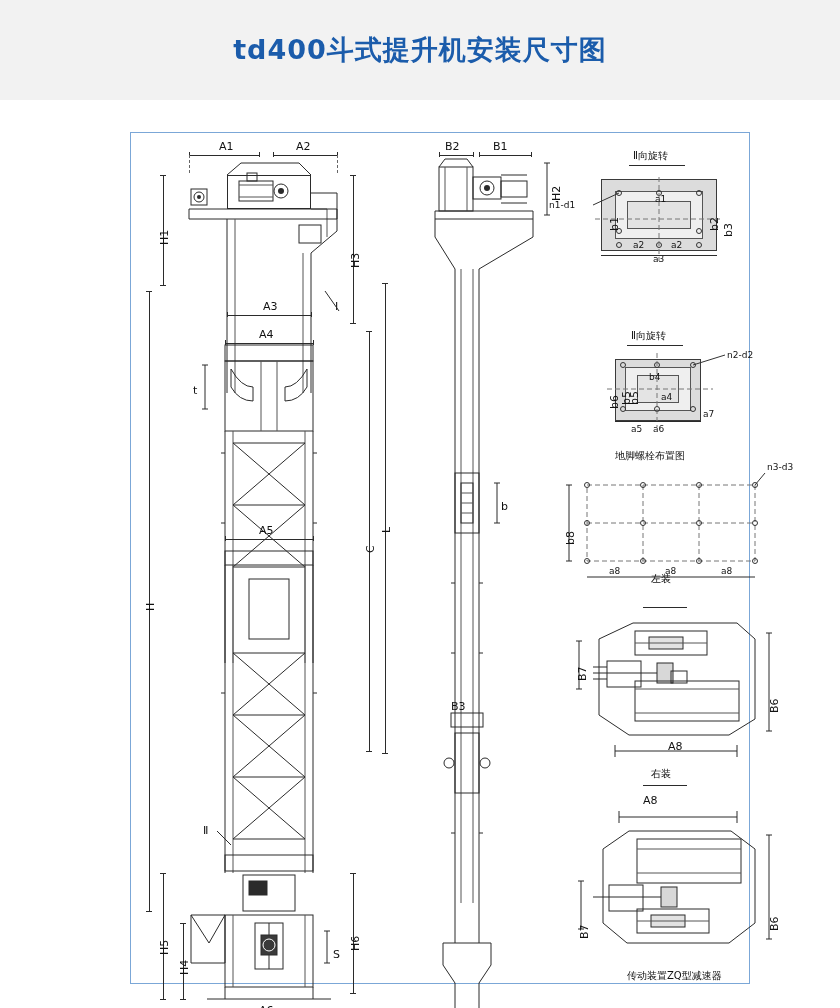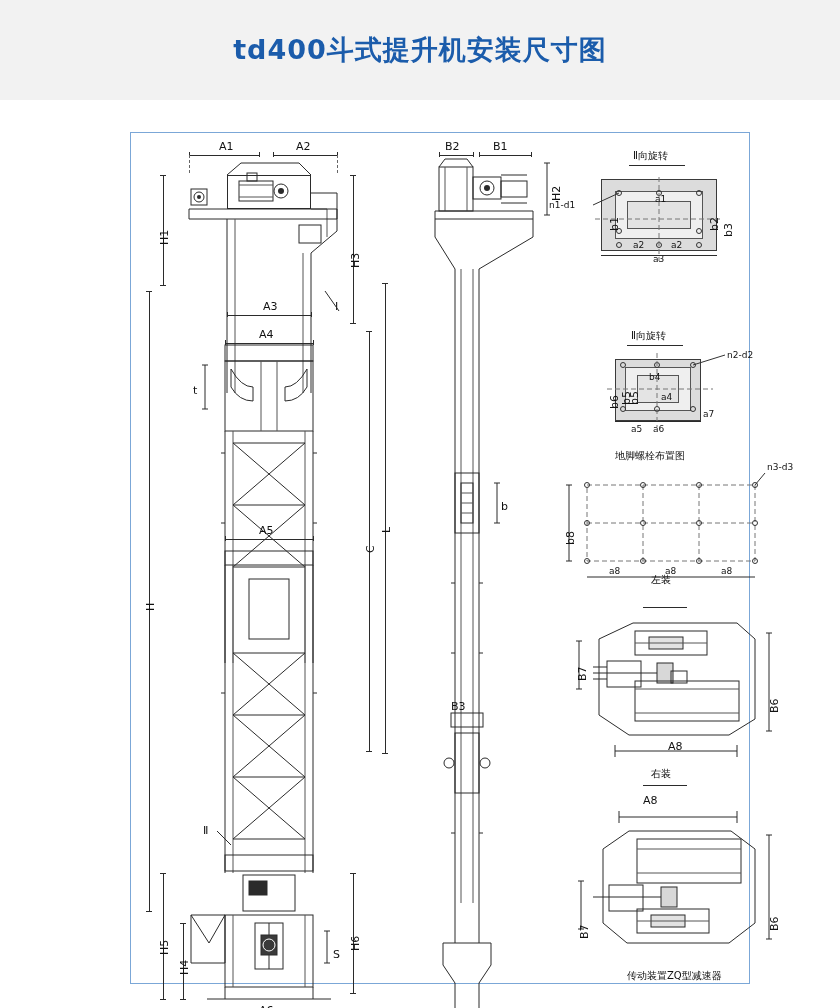--- a/index.html
+++ b/index.html
@@ -459,21 +459,21 @@
       <line x1="148" y1="108" x2="204" y2="108" stroke="#2b2b2b"></line>
     </svg>
     <div class="lbl sm" style="left:636px;top:330px;">n3-d3</div>
     <div class="vlbl sm" style="left:434px;top:412px;">b8</div>
     <div class="lbl sm" style="left:478px;top:434px;">a8</div>
     <div class="lbl sm" style="left:534px;top:434px;">a8</div>
     <div class="lbl sm" style="left:590px;top:434px;">a8</div>
   </div>
 
   <div>
-    <div class="lbl cn" style="left:520px;top:442px;">左装</div>
+    <div class="lbl cn" style="left:520px;top:442px;font-family:Liberation Mono, monospace;">左装</div>
     <div class="ln h" style="left:512px;top:474px;width:44px;"></div>
 
     <svg width="240" height="140" style="left:410px;top:486px;">
 
       <polyline points="58,20 92,4 196,4 214,20 214,100 188,116 88,116 58,96 58,20" fill="none" stroke="#2b2b2b" stroke-width="1"></polyline>
 
       <rect x="94" y="12" width="72" height="24" fill="none" stroke="#2b2b2b"></rect>
       <rect x="108" y="18" width="34" height="12" fill="#e2e2e2" stroke="#2b2b2b"></rect>
       <line x1="94" y1="24" x2="166" y2="24" stroke="#555"></line>
 

